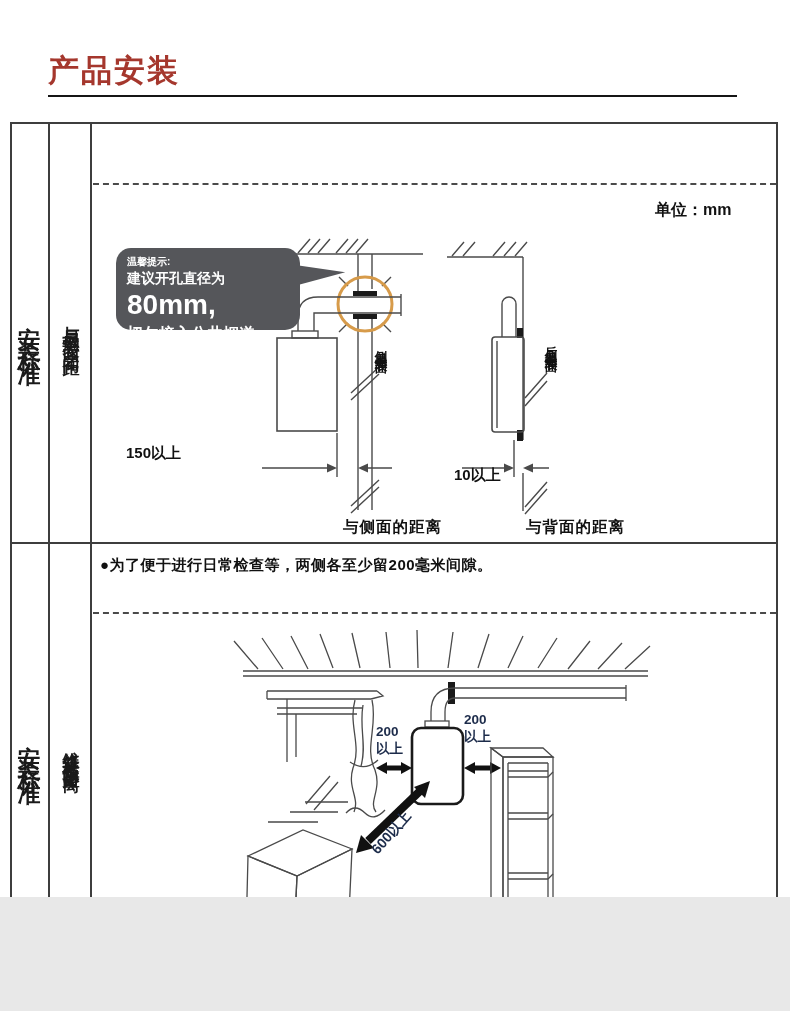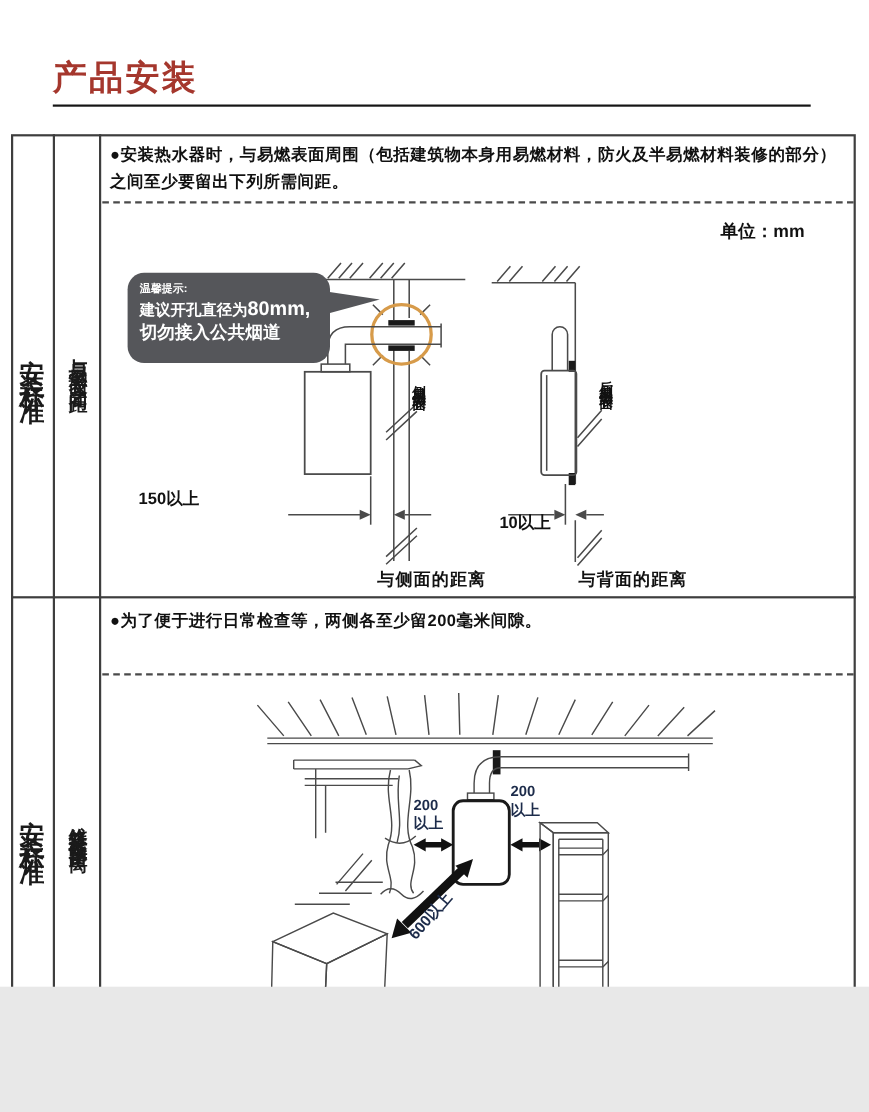--- a/index.html
+++ b/index.html
@@ -36,21 +36,21 @@
 
   
   .banner-box { position:absolute; left:253px; top:197px; width:305px; height:34px; border:2.5px solid #111;
                 display:flex; align-items:center; justify-content:center; font-size:17px; font-weight:bold; color:#111; }
   .unit-label { position:absolute; left:655px; top:200px; font-size:16px; font-weight:bold; color:#111; }
 
   .tip-bubble { position:absolute; left:116px; top:248px; width:184px; height:82px; background:#55565A;
                 border-radius:15px; color:#fff; padding:7px 10px 6px 11px; z-index:5; }
   .tip-t { font-size:10px; font-weight:bold; }
   .tip-m { font-size:14px; font-weight:bold; line-height:1.3; }
-  .tip-big { font-size:18px; font-weight:bold; }
+  .tip-big { font-size:28px; font-weight:bold; }
   .tip-b { font-size:16px; font-weight:bold; }
   .tip-tail { position:absolute; left:293px; top:266px; width:0; height:0; z-index:4;
               border-top:5px solid transparent; border-bottom:17px solid transparent;
               border-left:52px solid #55565A; transform:rotate(3deg); }
 
   .diagram-label { position:absolute; color:#111; font-weight:bold; z-index:3; }
   .wall-label { writing-mode:vertical-rl; text-orientation:upright; font-size:12.5px; letter-spacing:3px; }
   .wl-side { left:372px; top:340px; }
   .wl-rear { left:542px; top:336px; }
   .dim-label { font-size:15px; }
@@ -83,21 +83,20 @@
   <div class="vline v2"></div>
   <div class="row-divider"></div>
   <div class="dashed-sep d1"></div>
   <div class="dashed-sep d2"></div>
 
   <div class="vhead vh-big r1c1">安装标准</div>
   <div class="vhead vh-small r1c2">与易燃表面之间距</div>
   <div class="vhead vh-big r2c1">安装标准</div>
   <div class="vhead vh-small r2c2">维修及检查预留距离</div>
 
-  <div class="bullet-text b1">●安装热水器时，与易燃表面周围（包括建筑物本身用易燃材料，防火及半易燃材料装修的部分）之间至少要留出下列所需间距。</div>
   <div class="bullet-text b2a">●为了便于进行日常检查等，两侧各至少留200毫米间隙。</div>
 
   <div class="unit-label">单位：mm</div>
 
   <div class="tip-tail"></div>
   <div class="tip-bubble">
     <div class="tip-t">温馨提示:</div>
     <div class="tip-m"><span>建议开孔直径为</span><span class="tip-big">80mm,</span></div>
     <div class="tip-b">切勿接入公共烟道</div>
   </div>

